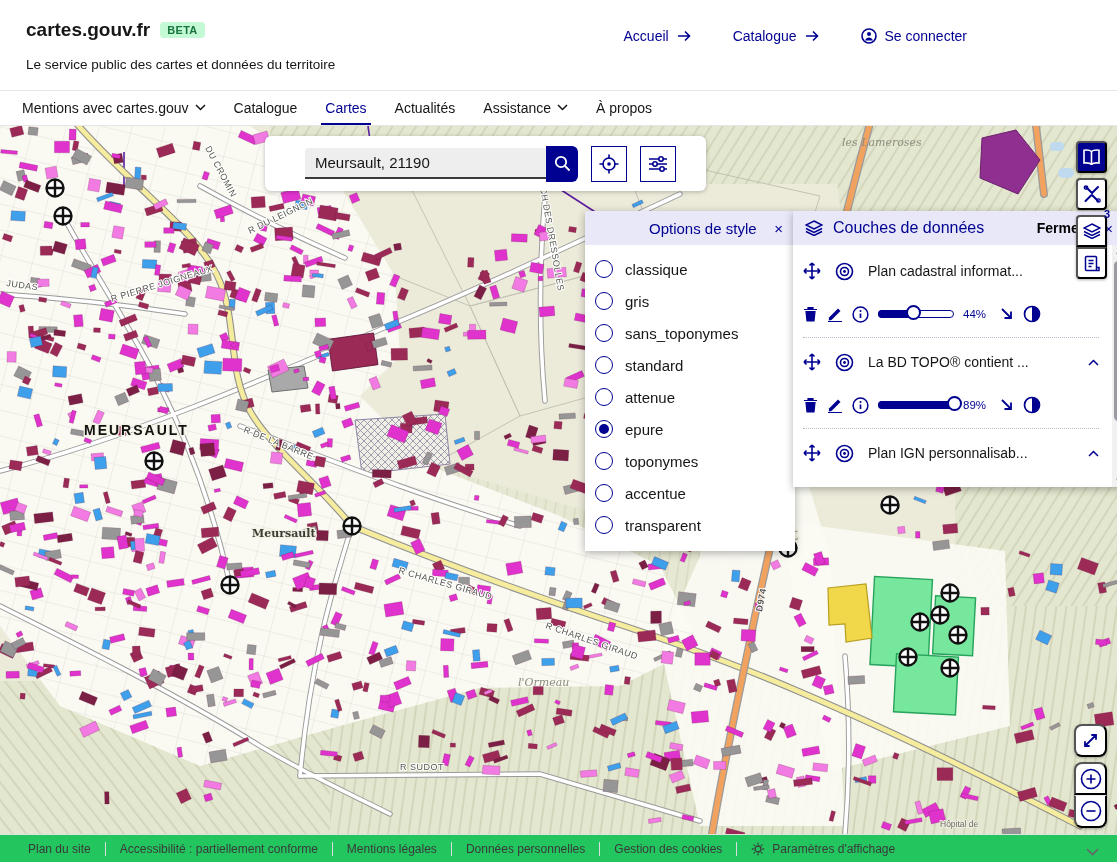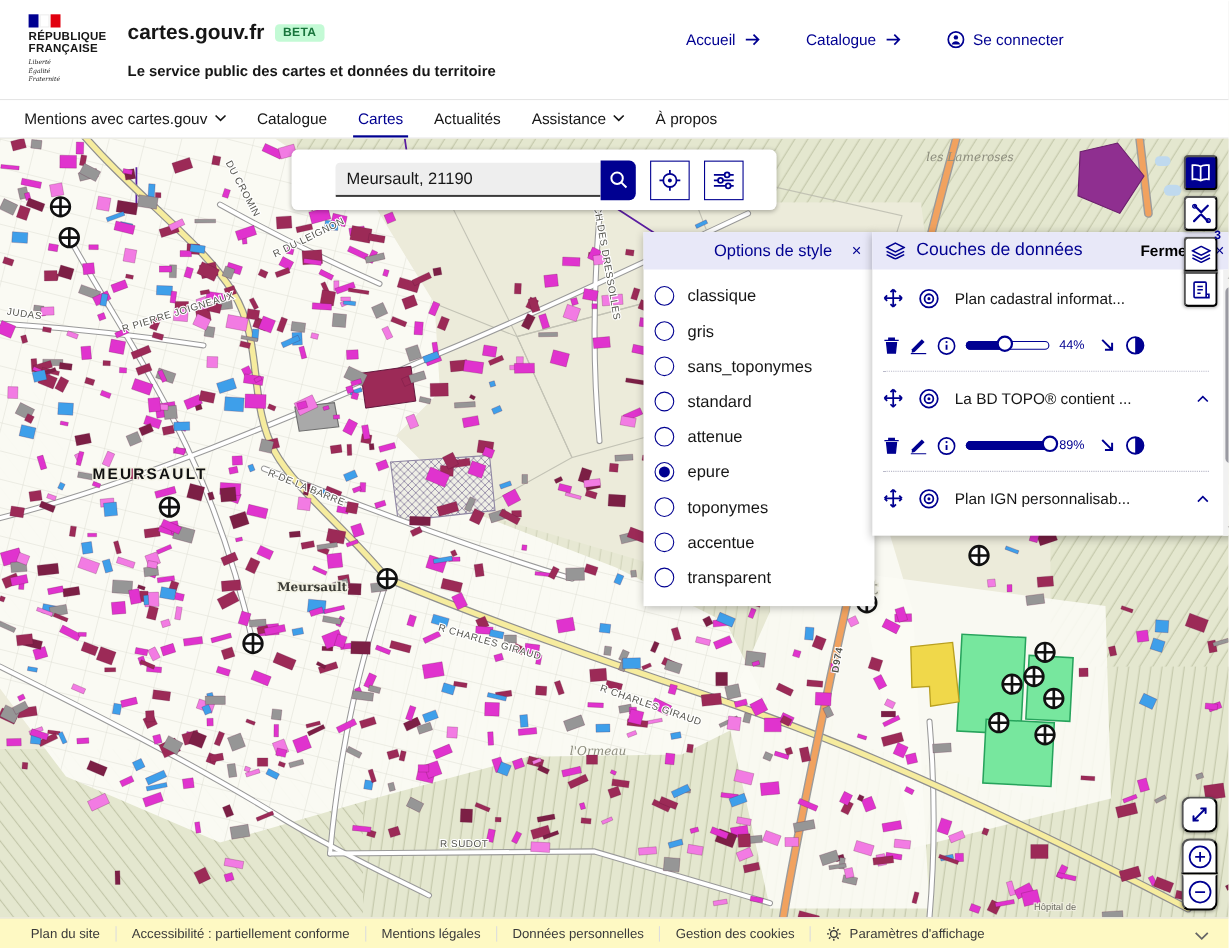--- a/index.html
+++ b/index.html
@@ -9,21 +9,21 @@
   
   .hdr { height:90px; display:flex; align-items:center; padding:0 26px 0 26px; position:relative; background:#fff; box-shadow:0 1px 0 #e5e5e5; }
   .marianne { width:62px; margin-right:28px; }
   .flag { display:flex; gap:1px; margin-bottom:3px; }
   .flag i { display:block; width:9px; height:12px; }
   .rf-name { font-weight:bold; font-size:10.5px; line-height:1.05; letter-spacing:.2px; }
   .rf-motto { font-family:"DejaVu Serif", serif; font-style:italic; font-size:5.5px; line-height:1.5; margin-top:3px; color:#161616; }
   .svc-title-row { display:flex; align-items:center; gap:10px; }
   .svc-title { font-weight:bold; font-size:19px;text-align:center; }
   .beta { background:#c3fad5; color:#18753c; font-weight:bold; font-size:11px; padding:2px 7px; border-radius:4px; letter-spacing:.3px; }
-  .svc-tag { font-size:13.5px; margin-top:16px;font-weight:bold; }
+  .svc-tag { font-size:13.5px; margin-top:16px; }
   .hdr-links { position:absolute; right:150px; top:28px; display:flex; gap:42px; }
   .hdr-link { display:flex; align-items:center; gap:8px; color:#000091; font-size:14px; font-weight:500; cursor:pointer; }
   .hdr-link svg { display:block; }
 
   
   .nav { height:36px; border-bottom:1px solid #e5e5e5; display:flex; align-items:stretch; padding-left:8px; background:#fff; }
   .nav-item { display:flex; align-items:center; gap:6px; padding:0 14px; font-size:14px; cursor:pointer; position:relative; }
   .nav-item.active { color:#000091; }
   .nav-item.active::after { content:""; position:absolute; left:10px; right:10px; bottom:0; height:2px; background:#000091; }
 
@@ -78,42 +78,29 @@
   .tool-btn { width:31px; height:32px; background:#fff; display:flex; align-items:center; justify-content:center; cursor:pointer; box-shadow:0 1px 3px rgba(0,0,0,.3); border-radius:4px; }
   .tool-btn.primary { background:#000091; }
   .tool-group { display:flex; flex-direction:column; border-radius:4px; overflow:visible; }
   .badge3 { position:absolute; right:-3px; top:-7px; color:#000091; font-weight:bold; font-size:11px; }
 
   
   .zoom-col { position:absolute; left:1074px; top:598px; display:flex; flex-direction:column; }
   .z-btn { width:33px; height:33px; background:#fff; display:flex; align-items:center; justify-content:center; cursor:pointer; box-shadow:0 1px 3px rgba(0,0,0,.3); }
 
   
-  .ftr { height:28px; border-top:1px solid #e0e0e0; background:#fef9c3; display:flex; align-items:center; padding:0 14px; position:relative; }
+  .ftr { height:28px; border-top:1px solid #e0e0e0; background:#22c55e; display:flex; align-items:center; padding:0 14px; position:relative; }
   .ftr-item { font-size:12px; color:#3a3a3a; padding:0 14px; display:flex; align-items:center; gap:7px; cursor:pointer; }
   .ftr-item + .ftr-item { border-left:1px solid #ddd; }
   .ftr-chevron { position:absolute; right:18px; top:7px; cursor:pointer; color:#666; }
 </style>
 </head>
 <body>
 
 <header class="hdr">
-  <div class="marianne">
-    <div class="flag">
-        <i style="background:#000091"></i>
-        <i style="background:#fff;border:1px solid #eee"></i>
-        <i style="background:#e1000f"></i>
-      </div>
-    <div class="rf-name"><span>RÉPUBLIQUE</span><br><span>FRANÇAISE</span></div>
-    <div class="rf-motto">
-      <span>Liberté</span><br>
-      <span>Égalité</span><br>
-      <span>Fraternité</span>
-    </div>
-  </div>
   <div>
     <div class="svc-title-row">
       <span class="svc-title">cartes.gouv.fr</span>
       <span class="beta">BETA</span>
     </div>
     <div class="svc-tag">Le service public des cartes et données du territoire</div>
   </div>
   <div class="hdr-links">
     <span class="hdr-link">
       <span>Accueil</span>

